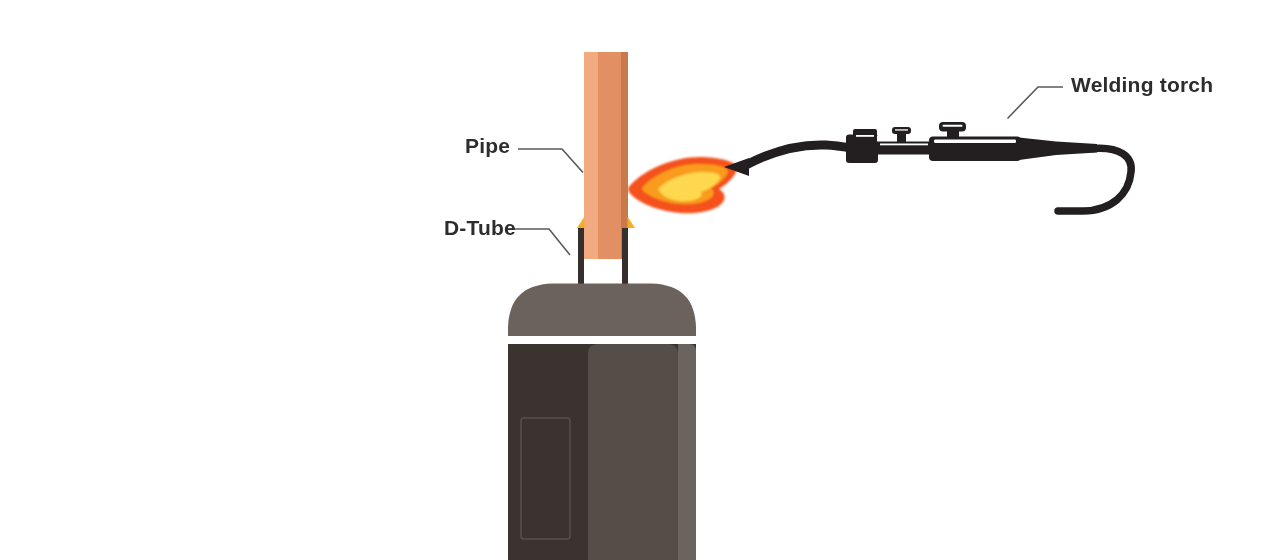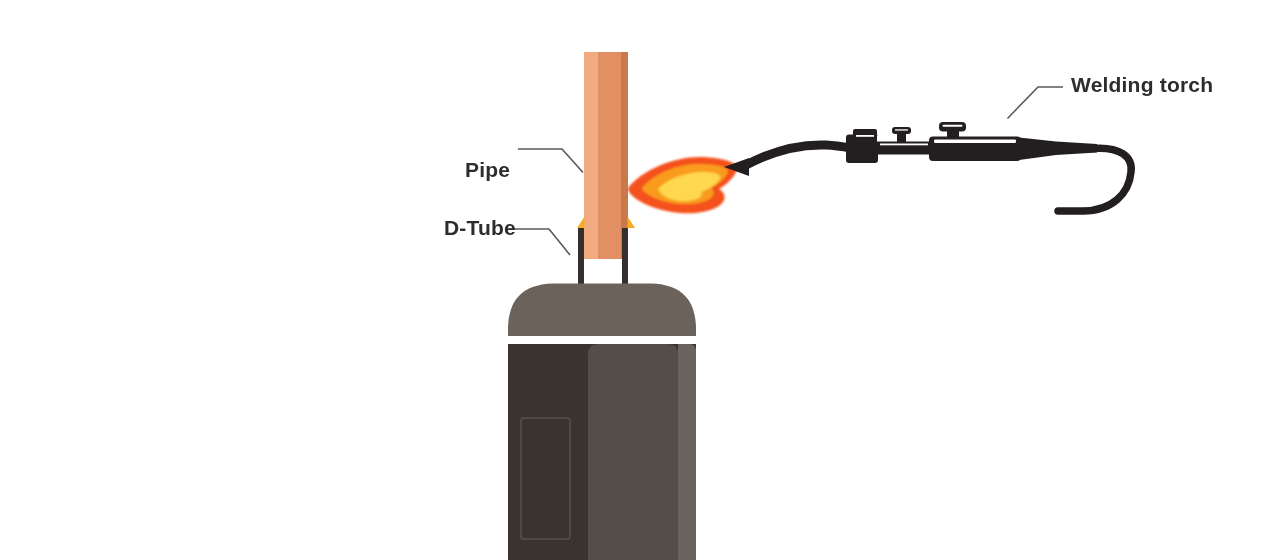--- a/index.html
+++ b/index.html
@@ -24,21 +24,21 @@
   .label {
     position: absolute;
     color: #2d2d2d;
     font-size: 21px;
     font-weight: 700;
     letter-spacing: 0.2px;
     line-height: 22px;
     white-space: nowrap;
     user-select: none;
   }
-  .label-pipe  { left: 465px; top: 135px; margin-top: 24px; }
+  .label-pipe  { left: 465px; top: 135px; }
   .label-dtube { left: 444px; top: 217px; }
   .label-torch { left: 1071px; top: 74px; }
 </style>
 </head>
 <body>
 
 <div class="stage">
 
   <svg class="art" width="1284" height="560" viewBox="0 0 1284 560">
     <defs>

